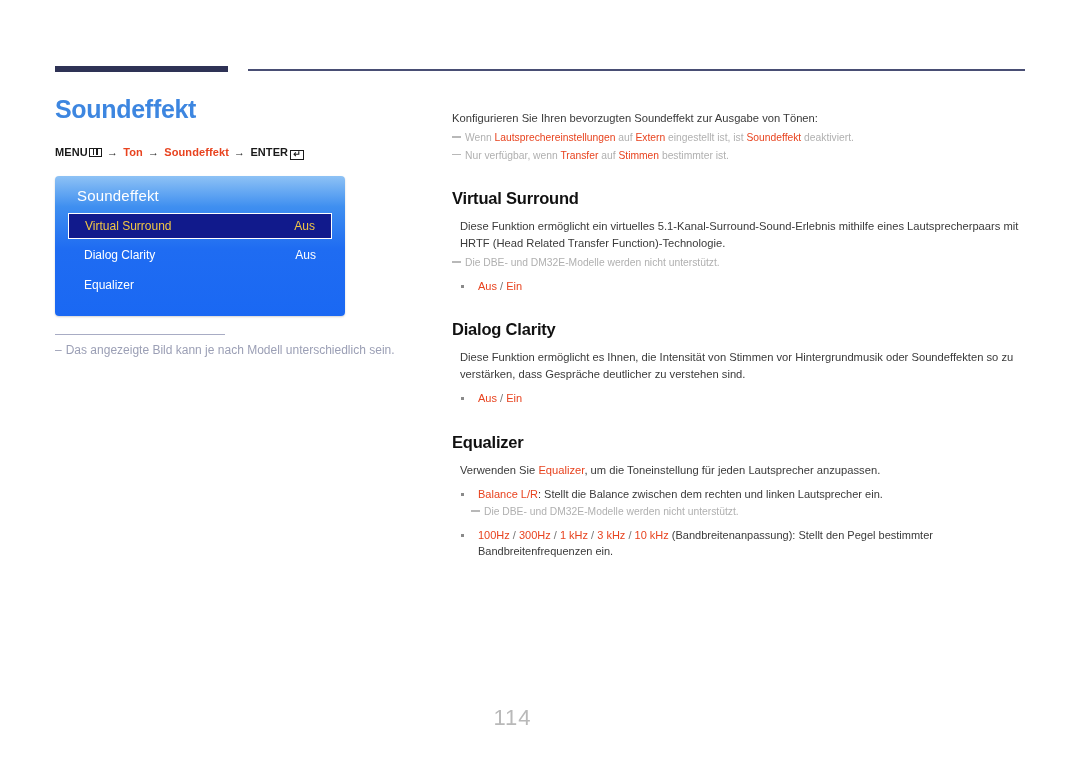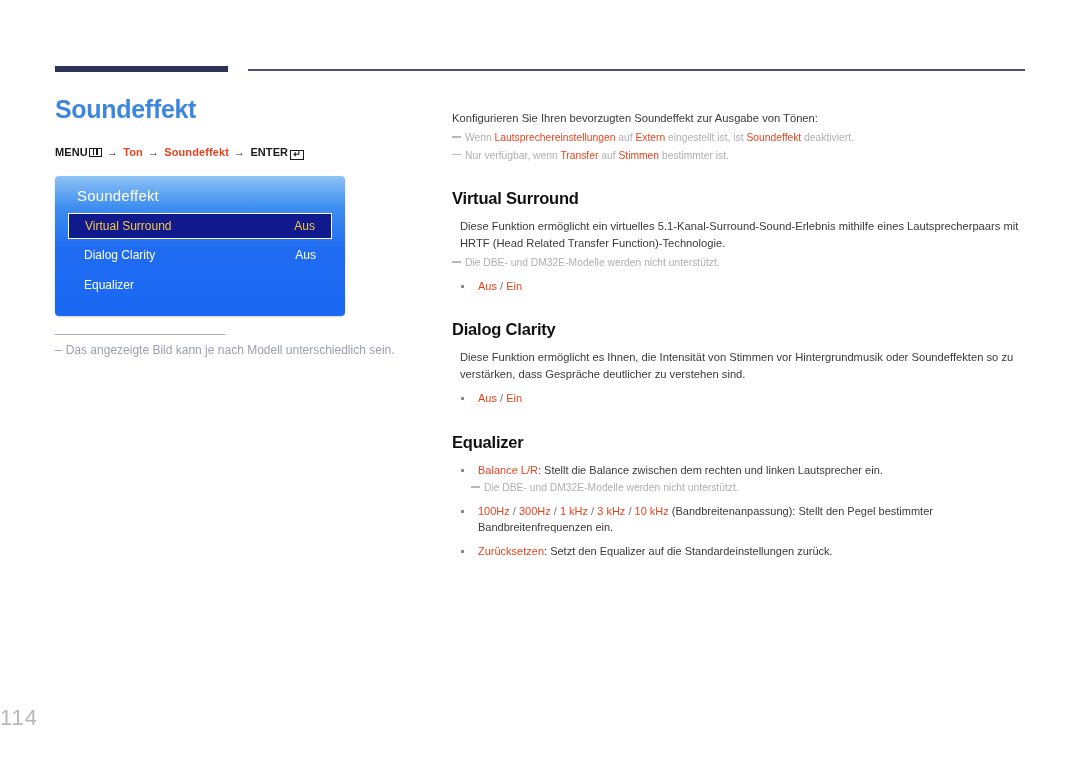--- a/index.html
+++ b/index.html
@@ -211,21 +211,21 @@
     height: 3px;
     background: #8a8a8a;
   }
 
   
   .page-num {
     position: absolute;
     left: 0;
     right: 55px;
     top: 705px;
-    text-align: left;
+    text-align: center;
     font-size: 22px;
     color: #b9b9b9;
     letter-spacing: 1px;
   }
 </style>
 </head>
 <body>
 
 <div class="hdr-bar-thick"></div>
 <div class="hdr-bar-thin"></div>
@@ -284,24 +284,24 @@
   <h2 class="sec-head">Virtual Surround</h2>
   <p class="para">Diese Funktion ermöglicht ein virtuelles 5.1-Kanal-Surround-Sound-Erlebnis mithilfe eines Lautsprecherpaars mit HRTF (Head Related Transfer Function)-Technologie.</p>
   <div class="note">Die DBE- und DM32E-Modelle werden nicht unterstützt.</div>
   <div class="bullet"><span class="red">Aus</span><span class="sep"> / </span><span class="red">Ein</span></div>
 
   <h2 class="sec-head">Dialog Clarity</h2>
   <p class="para">Diese Funktion ermöglicht es Ihnen, die Intensität von Stimmen vor Hintergrundmusik oder Soundeffekten so zu verstärken, dass Gespräche deutlicher zu verstehen sind.</p>
   <div class="bullet"><span class="red">Aus</span><span class="sep"> / </span><span class="red">Ein</span></div>
 
   <h2 class="sec-head">Equalizer</h2>
+  <p class="para"><span>Verwenden Sie </span><span class="red">Equalizer</span><span>, um die Toneinstellung für jeden Lautsprecher anzupassen.</span></p>
 
   <div class="bullet"><span class="red">Balance L/R</span><span>: Stellt die Balance zwischen dem rechten und linken Lautsprecher ein.</span></div>
 
   <div class="note indented">Die DBE- und DM32E-Modelle werden nicht unterstützt.</div>
 
   <div class="bullet"><span class="red">100Hz</span><span class="sep"> / </span><span class="red">300Hz</span><span class="sep"> / </span><span class="red">1 kHz</span><span class="sep"> / </span><span class="red">3 kHz</span><span class="sep"> / </span><span class="red">10 kHz</span><span> (Bandbreitenanpassung): Stellt den Pegel bestimmter Bandbreitenfrequenzen ein.</span></div>
 
-  <div class="bullet"><span class="red">Zurücksetzen</span><span>: Setzt den Equalizer auf die Standardeinstellungen zurück.</span></div>
 
 </div>
 
 <div class="page-num">114</div>
 
 </body></html>

